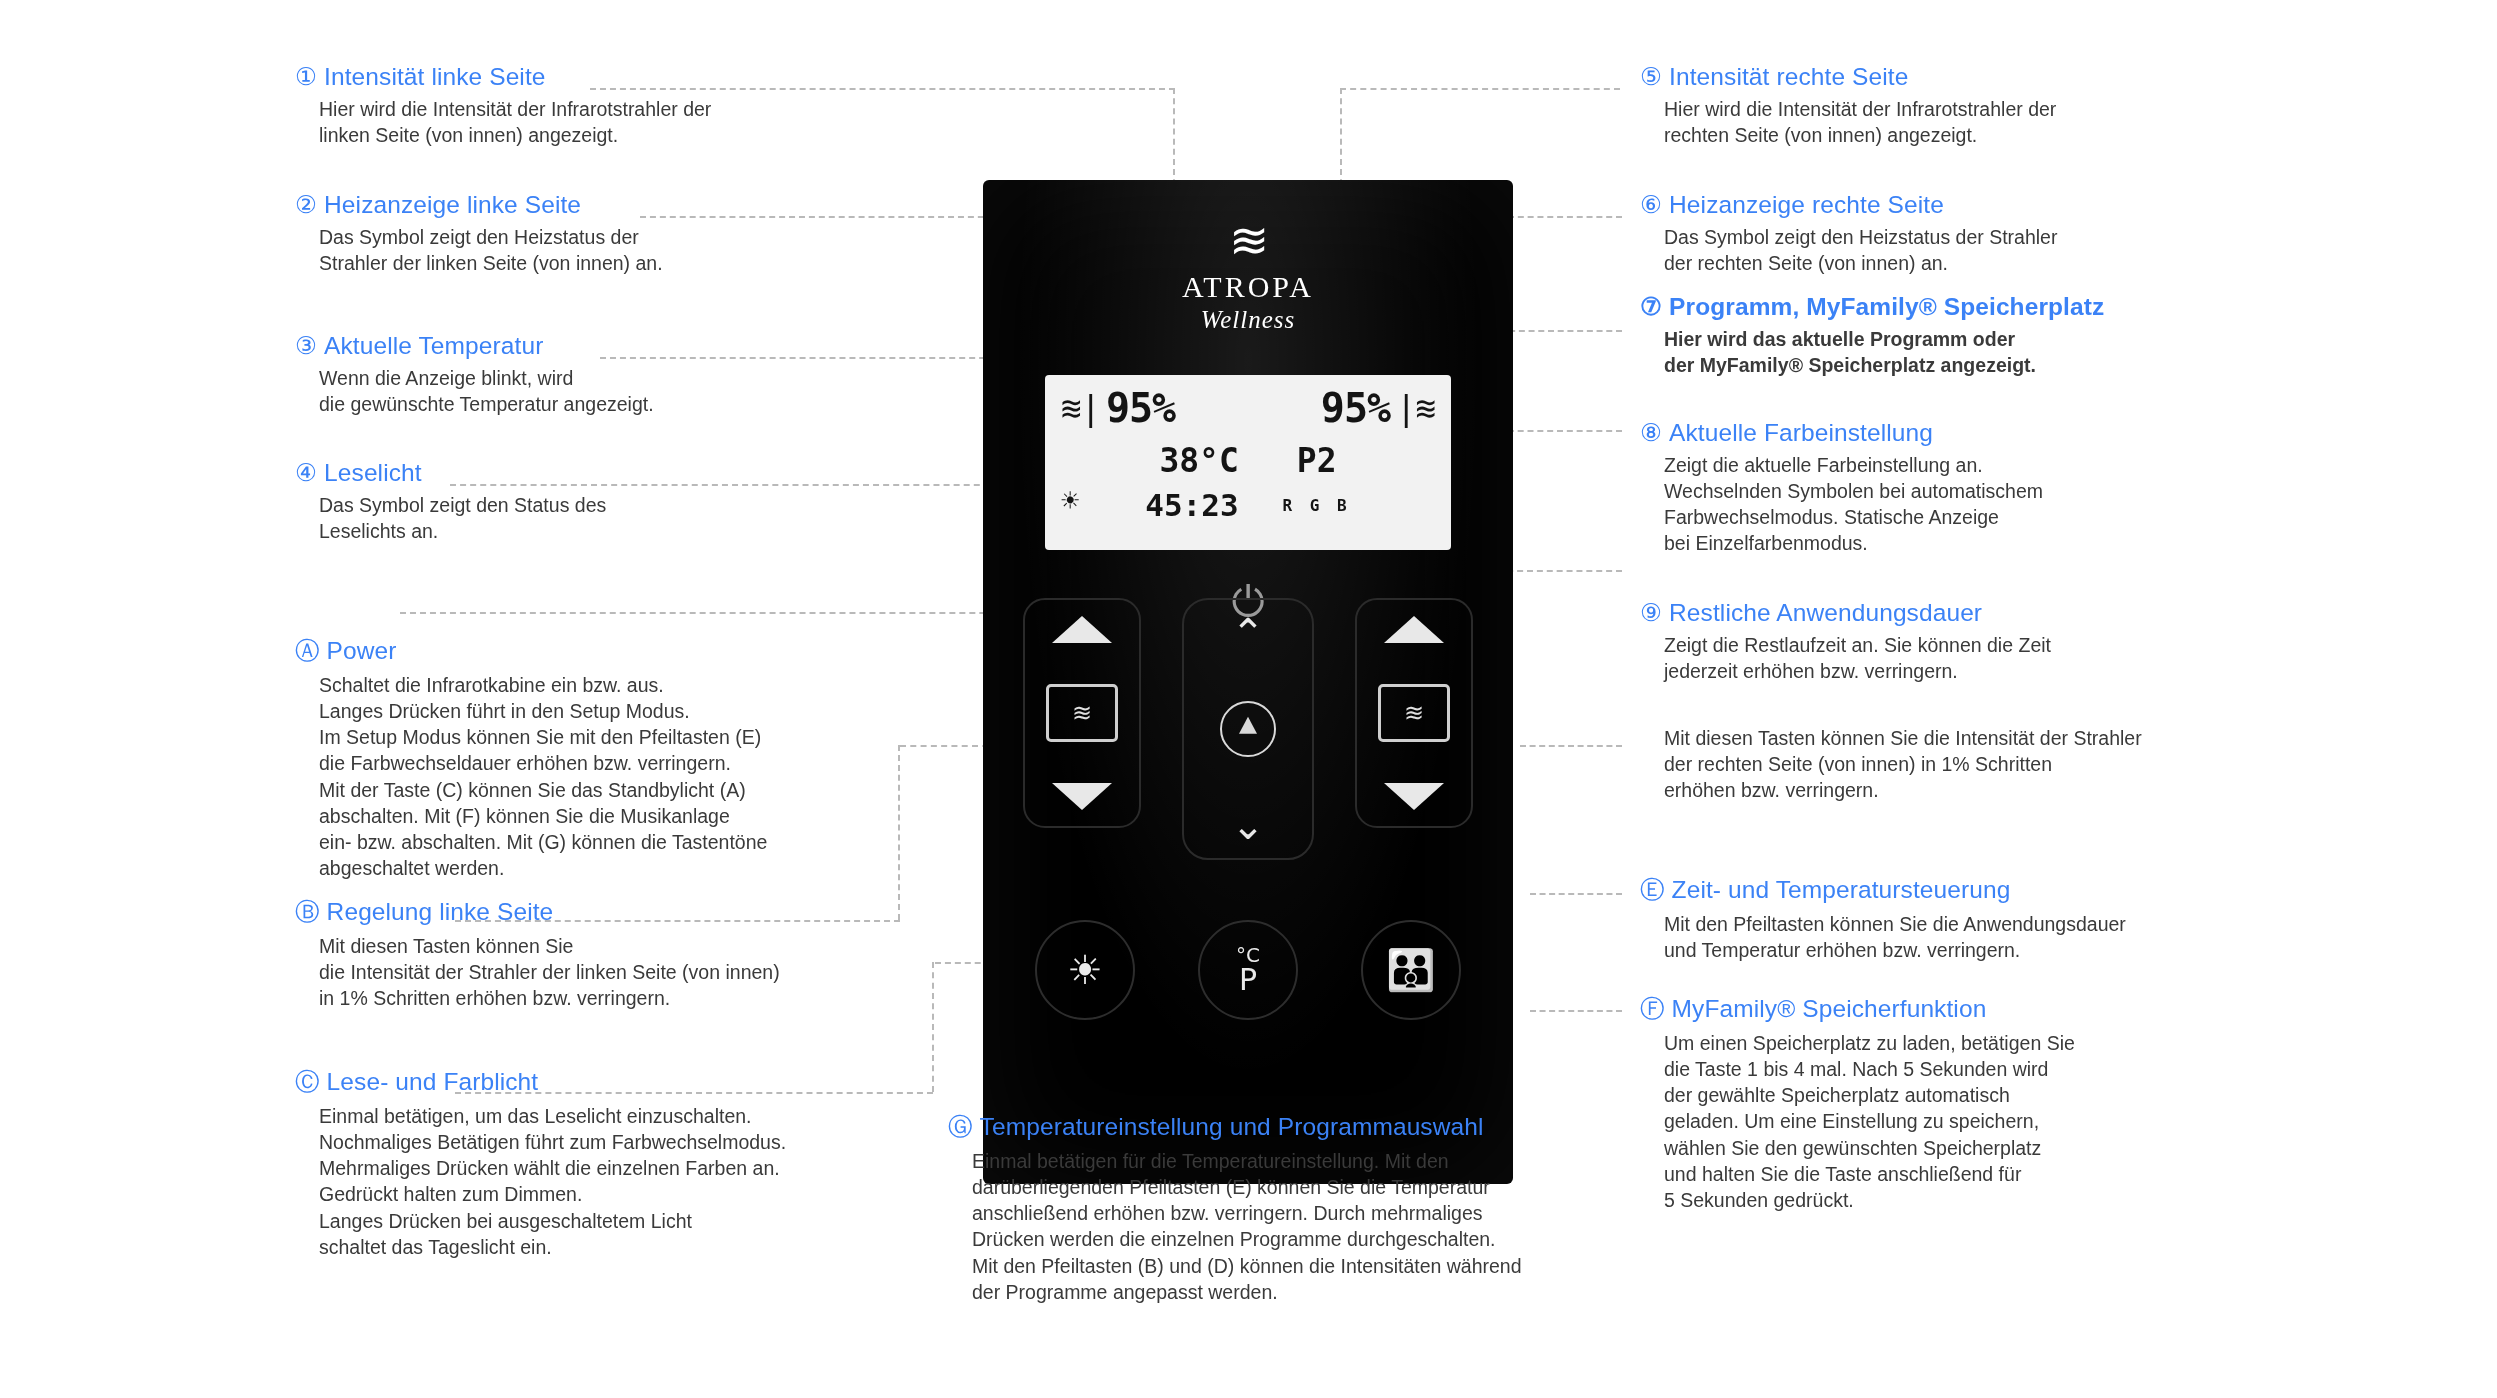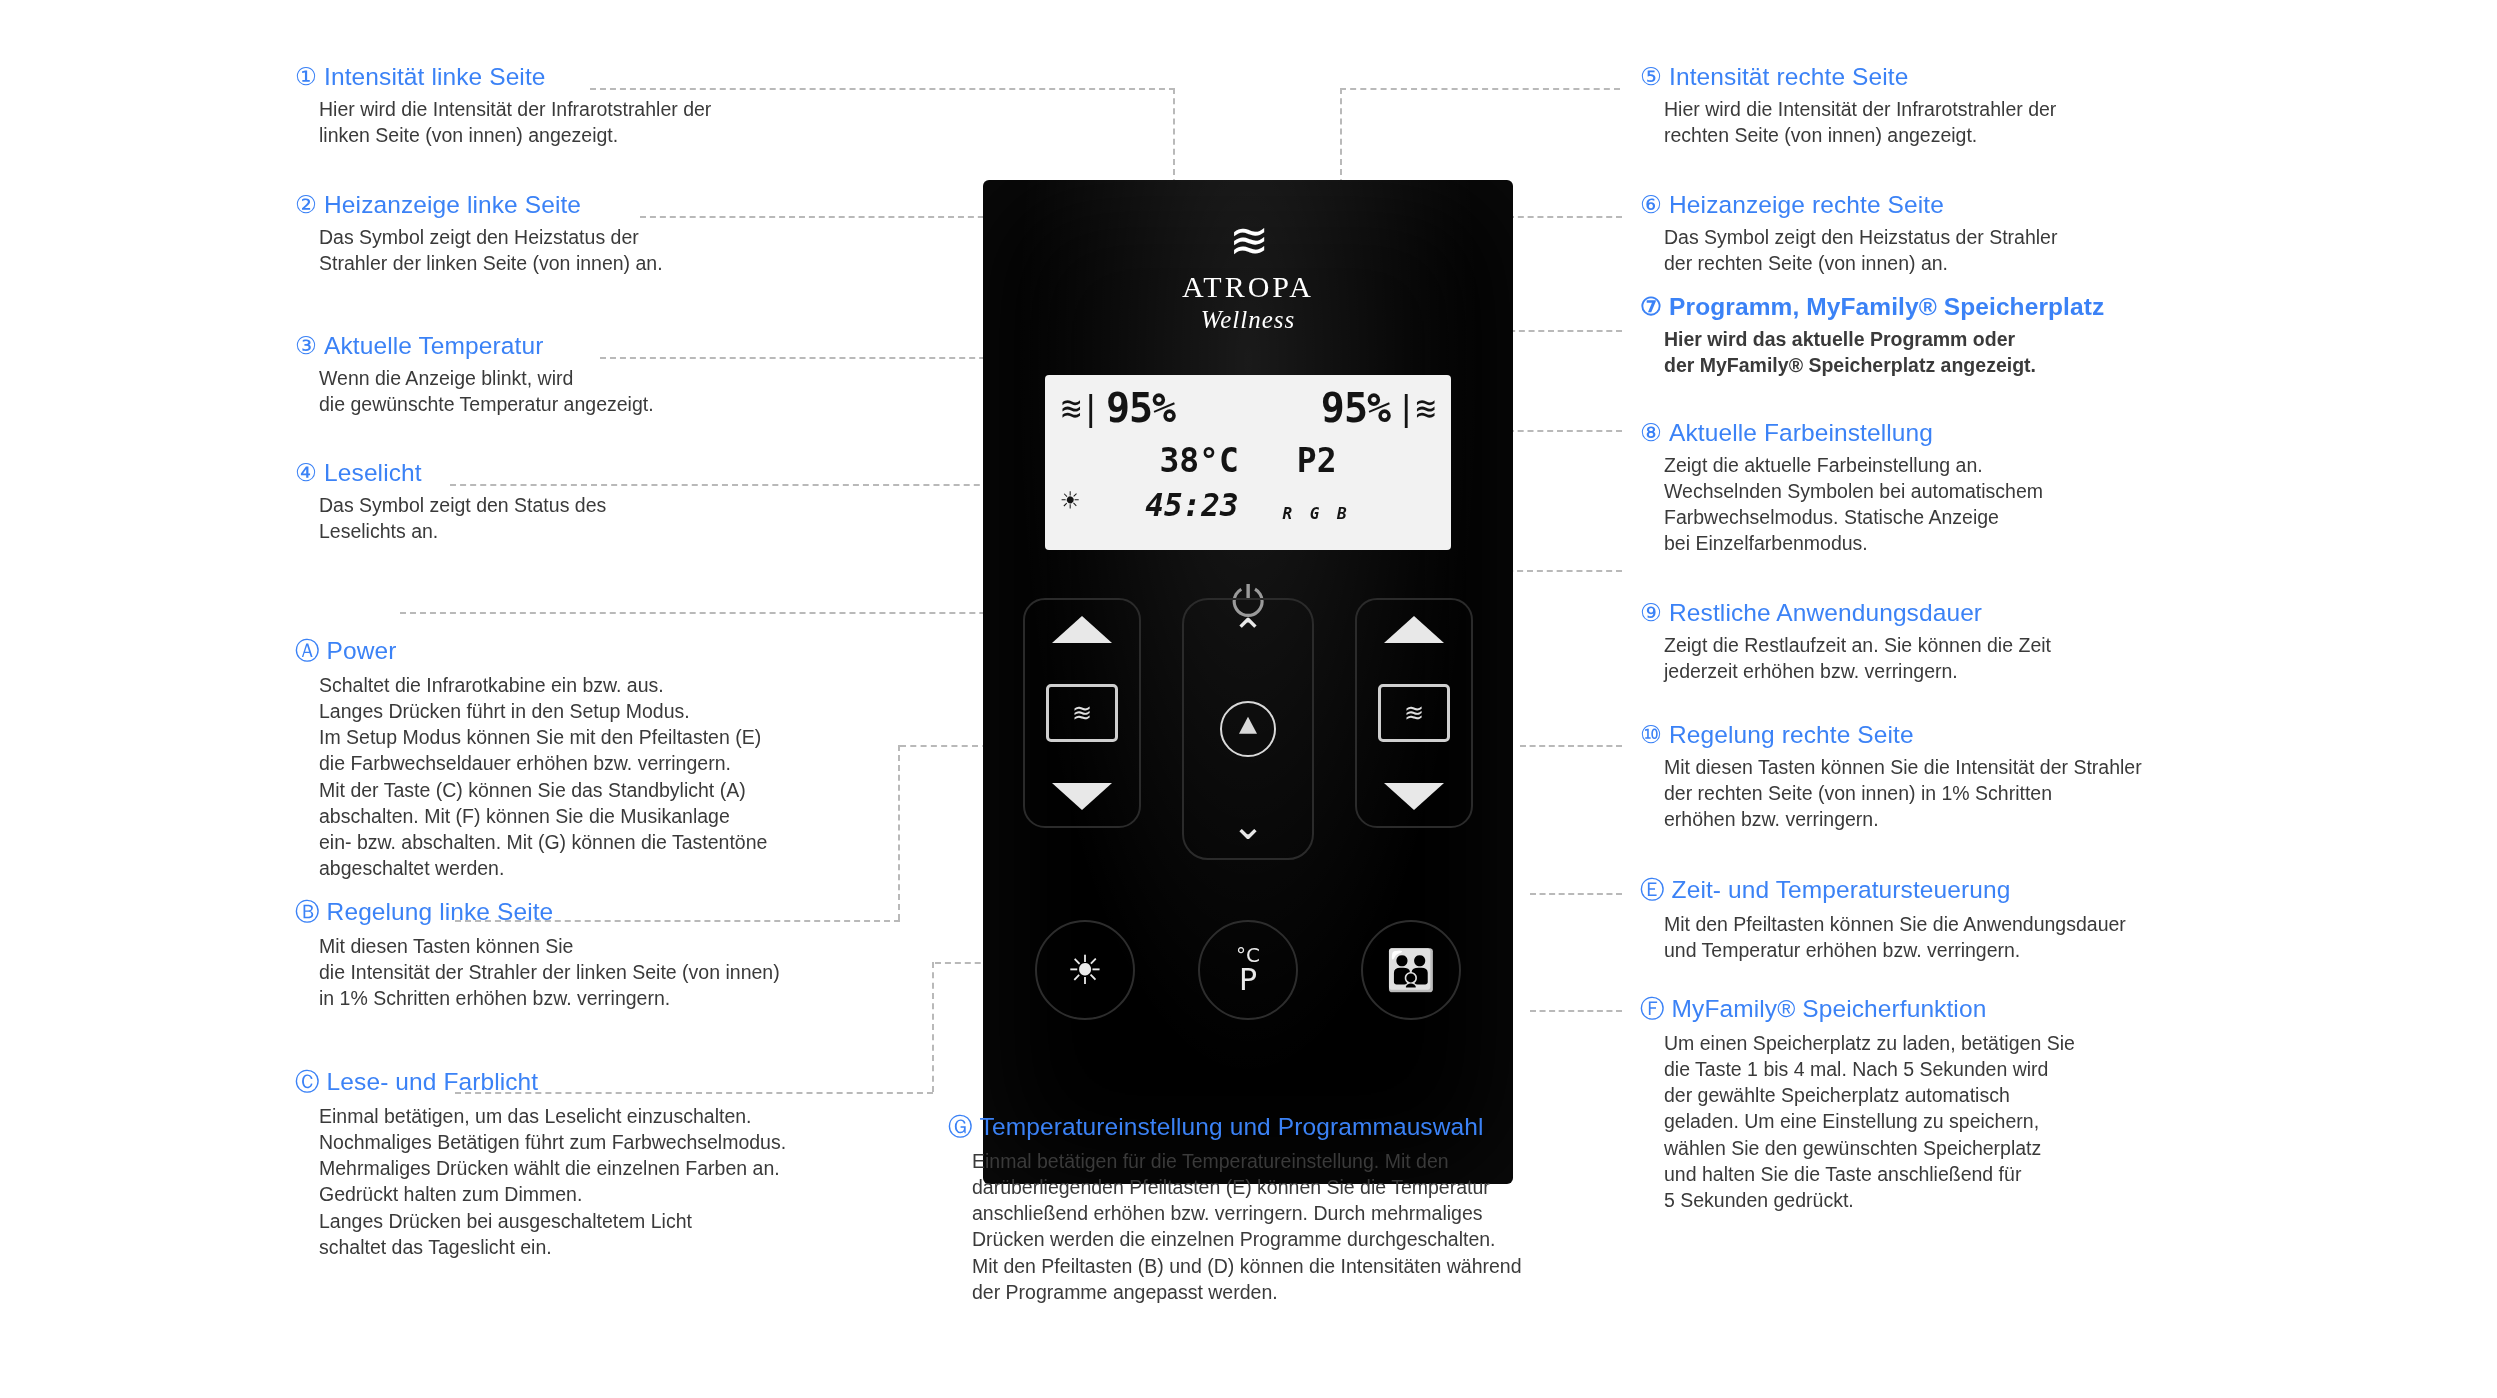--- a/index.html
+++ b/index.html
@@ -31,21 +31,21 @@
   .logo .brand{font-family:"Liberation Serif",serif;font-size:30px;letter-spacing:3px;margin-top:8px;}
   .logo .sub{font-family:"Liberation Serif",serif;font-style:italic;font-size:25px;letter-spacing:1px;margin-top:2px;}
 
   
   .lcd{position:absolute;left:62px;top:195px;width:406px;height:175px;background:#f2f2f2;border-radius:4px;z-index:4;
        font-family:"DejaVu Sans Mono",monospace;color:#141414;}
   .lcd .row1{position:absolute;top:10px;left:0;right:0;display:flex;justify-content:space-between;align-items:center;padding:0 16px;}
   .lcd .pct{font-size:40px;letter-spacing:-1px;font-weight:bold;}
   .bars{display:inline-block;font-size:34px;line-height:34px;letter-spacing:-1px;}
   .lcd .row2{position:absolute;top:66px;left:0;right:0;display:flex;justify-content:center;gap:58px;font-size:33px;font-weight:bold;}
-  .lcd .row3{position:absolute;top:112px;left:0;right:0;display:flex;align-items:flex-end;justify-content:center;gap:44px;font-size:31px;font-weight:bold;font-style:italic;}
+  .lcd .row3{position:absolute;top:112px;left:0;right:0;display:flex;align-items:center;justify-content:center;gap:44px;font-size:31px;font-weight:bold;}
   .lcd .sunicon{position:absolute;left:16px;top:108px;font-size:30px;}
   .lcd .rgb{font-size:16px;letter-spacing:4px;font-weight:bold;}
 
   
   .power{position:absolute;left:50%;top:398px;transform:translateX(-50%);color:#9a9a9a;font-size:42px;z-index:4;}
 
   
   .pad{position:absolute;width:118px;height:230px;border:2px solid #2b2b2b;border-radius:22px;z-index:4;
        display:flex;flex-direction:column;align-items:center;justify-content:space-between;padding:16px 0;box-sizing:border-box;}
   .pad.left{left:40px;top:418px;}
@@ -288,21 +288,20 @@
 bei Einzelfarbenmodus.</div>
   </div>
 
   <div class="callout right" style="left:1640px;top:598px;width:570px;">
     <div class="head"><span class="num">⑨</span><span>Restliche Anwendungsdauer</span></div>
     <div class="body" style="white-space:pre-line">Zeigt die Restlaufzeit an. Sie können die Zeit
 jederzeit erhöhen bzw. verringern.</div>
   </div>
 
   <div class="callout right" style="left:1640px;top:720px;width:600px;">
-    <div class="head"><span class="num">⑩</span><span>Regelung rechte Seite</span></div>
     <div class="body" style="white-space:pre-line">Mit diesen Tasten können Sie die Intensität der Strahler
 der rechten Seite (von innen) in 1% Schritten
 erhöhen bzw. verringern.</div>
   </div>
 
   <div class="callout right" style="left:1640px;top:873px;width:600px;">
     <div class="head"><span class="num">Ⓔ</span><span>Zeit- und Temperatursteuerung</span></div>
     <div class="body" style="white-space:pre-line">Mit den Pfeiltasten können Sie die Anwendungsdauer
 und Temperatur erhöhen bzw. verringern.</div>
   </div>

